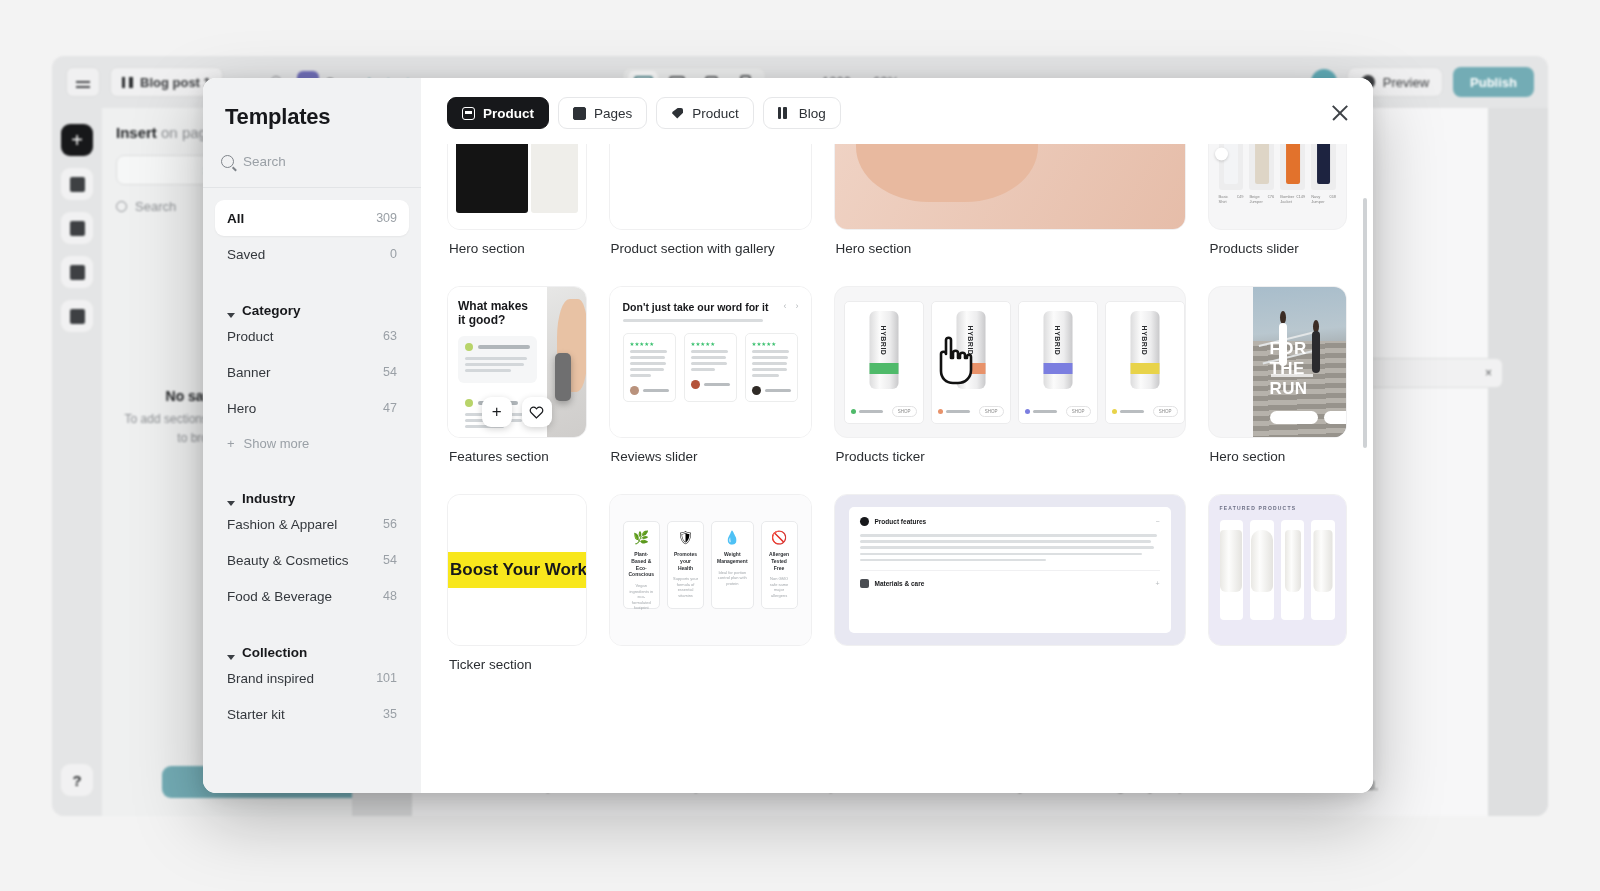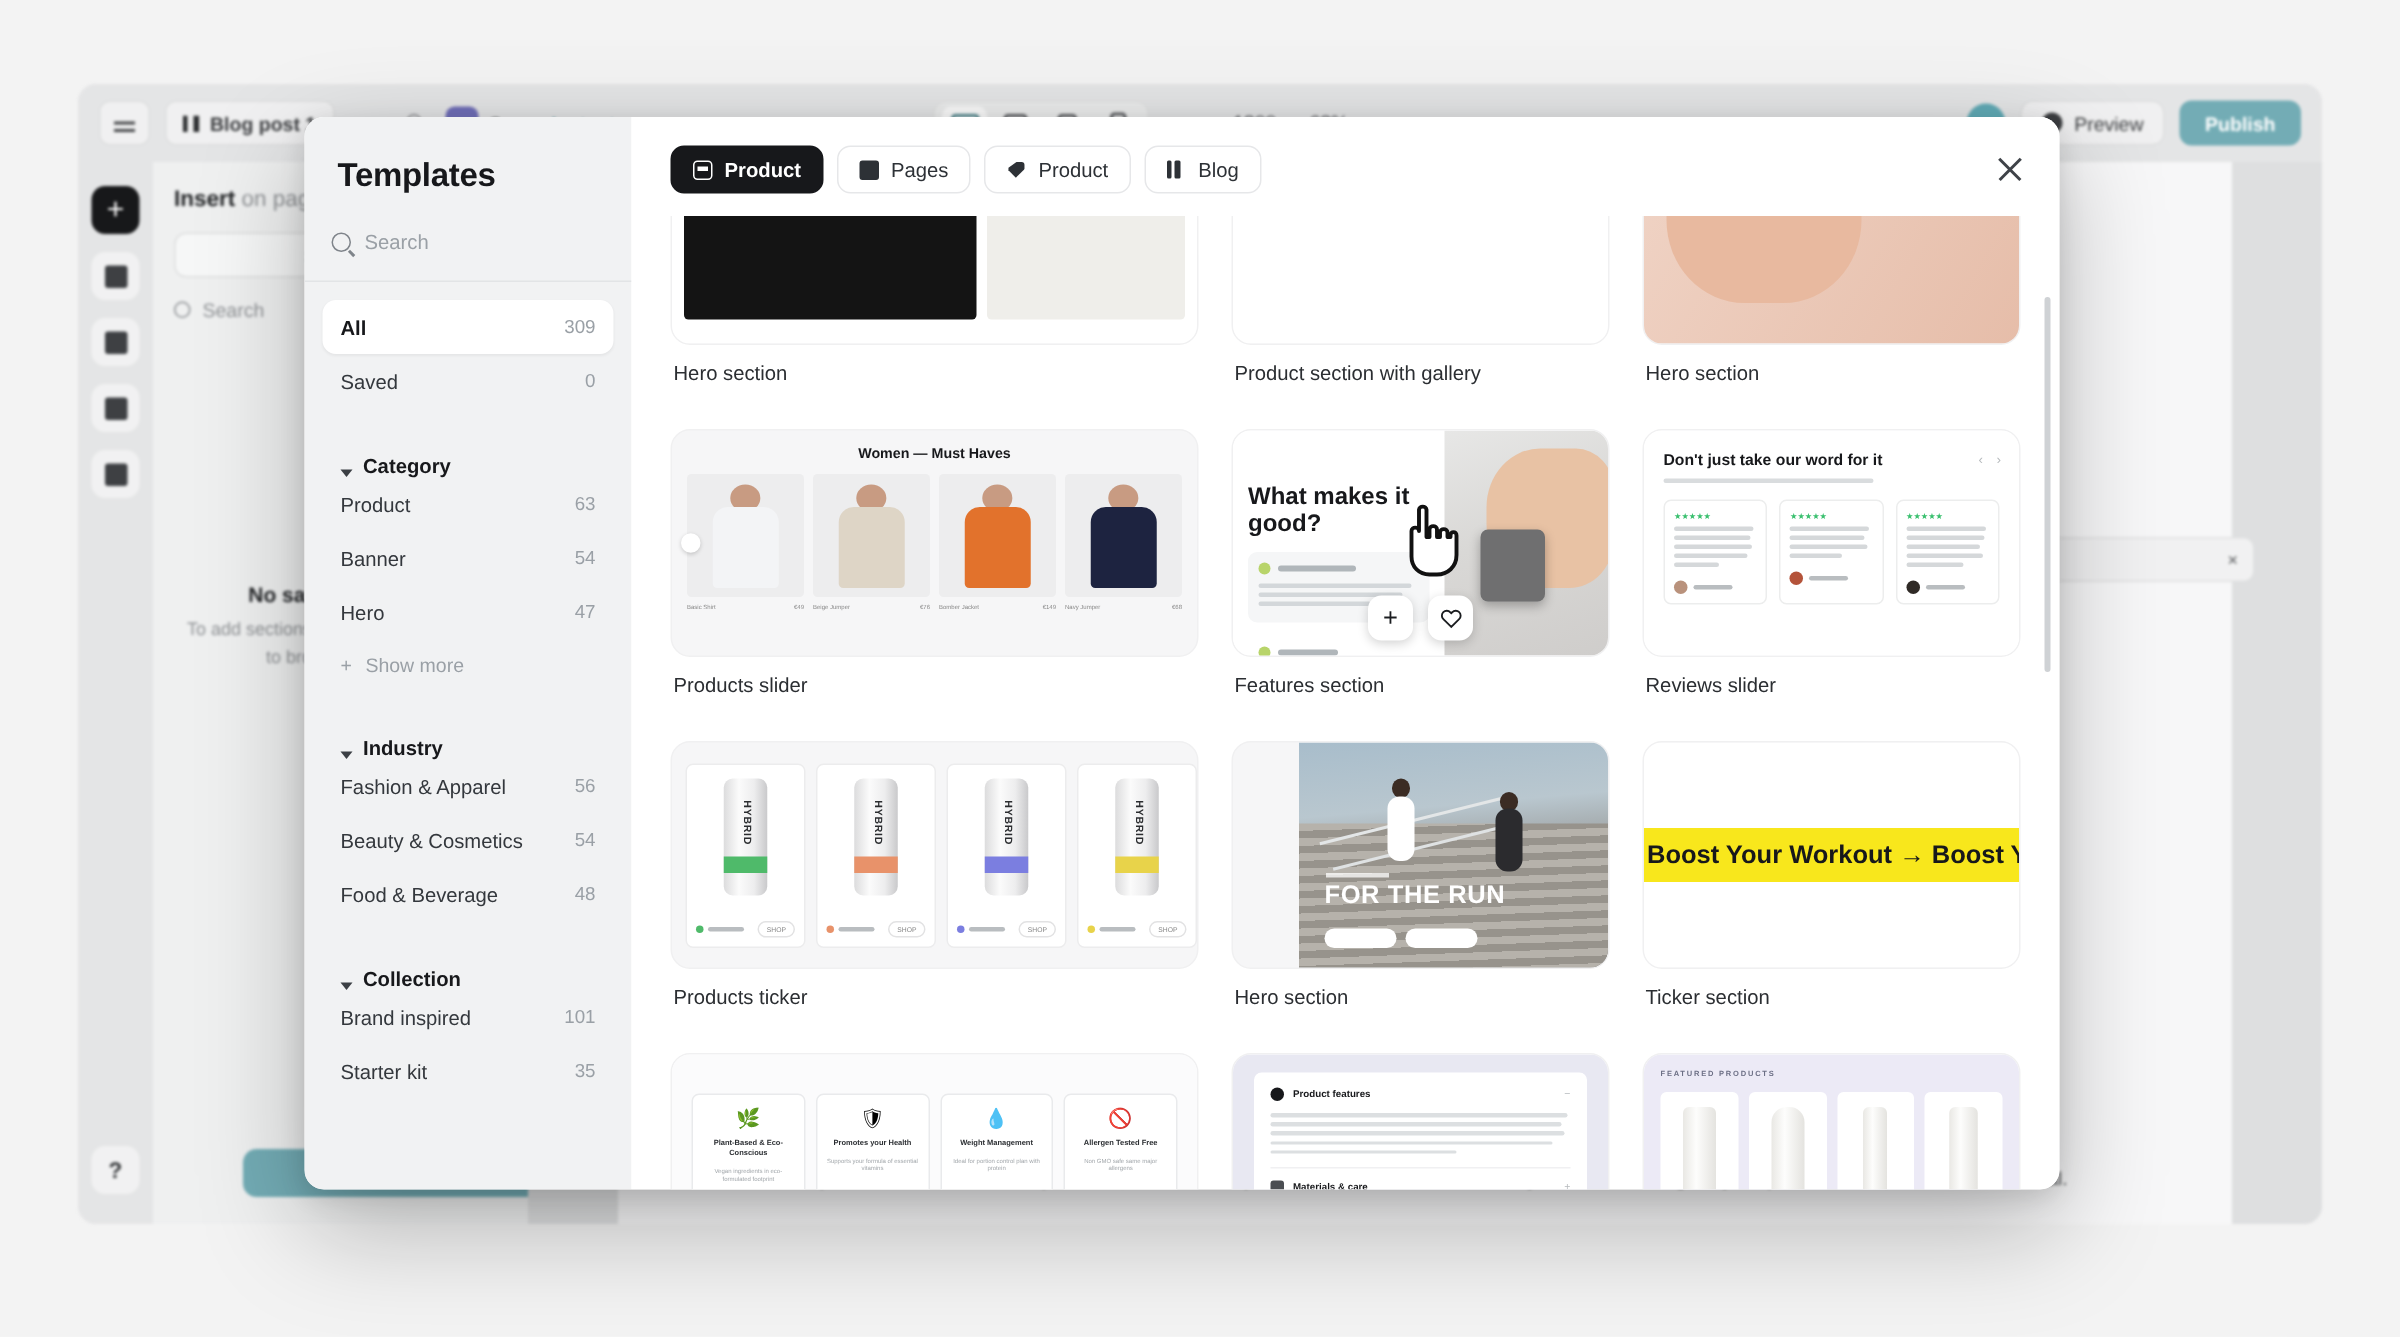--- a/index.html
+++ b/index.html
@@ -132,21 +132,21 @@
       clip-path: polygon(0 40%, 55% 0, 100% 0, 100% 45%, 45% 100%, 0 55%); border-radius:2px; }
   .ti-blog { display:flex; gap:2px; align-items:center; }
   .ti-blog i { display:block; width:3.5px;height:12px;background:currentColor;border-radius:1px; }
 
   .close-x { position:absolute; right:22px; top:24px; width:22px;height:22px; }
   .close-x::before,.close-x::after { content:""; position:absolute; left:1px; top:10px; width:20px;height:1.6px;background:#3e4247; }
   .close-x::before { transform:rotate(45deg);} .close-x::after{transform:rotate(-45deg);}
 
   .grid-wrap { position:absolute; left:0; right:0; top:66px; bottom:0; overflow:hidden; }
   .grid { position:absolute; left:26px; right:26px; top:-66px; display:grid;
-          grid-template-columns: repeat(3, 1fr); gap:14px 22px; }
+          grid-template-columns: repeat(4, 1fr); gap:14px 22px; }
   .cell { }
   .thumb { height:152px; border-radius:13px; background:#f6f6f7; overflow:hidden; position:relative;
            border:1px solid #f0f0f1; }
   .cap { font-size:13.5px; color:#2b2e32; padding:11px 2px 16px 2px; }
 
   
   .ps-title { text-align:center; font-size:9.5px; font-weight:700; color:#17181b; padding:10px 0 8px; }
   .ps-row { display:flex; gap:6px; padding:0 10px; }
   .ps-card { flex:1; }
   .ps-img { height:82px; border-radius:3px; position:relative; overflow:hidden; }
@@ -155,21 +155,21 @@
   .person::before { content:""; position:absolute; left:50%; top:8%; width:26%; height:22%; transform:translateX(-50%);
                     border-radius:50%; background:#c89b82; }
   .person::after { content:""; position:absolute; left:50%; top:27%; width:56%; height:66%; transform:translateX(-50%);
                    border-radius:10px 10px 3px 3px; background:var(--c,#e9e9ea); }
   .arrow-l { position:absolute; left:6px; top:50%; width:13px;height:13px;border-radius:50%;background:#fff;
              transform:translateY(-50%); box-shadow:0 1px 3px rgba(0,0,0,.18); }
 
   
   .fs-wrap { display:flex; height:100%; background:#fff; }
   .fs-left { flex:1.05; padding:12px 10px; }
-  .fs-h { font-size:16px; font-weight:700; color:#17181b;margin-top:24px; }
+  .fs-h { font-size:12px; font-weight:700; color:#17181b; }
   .fs-card { margin-top:9px; background:#f5f6f7; border-radius:6px; padding:7px 7px 8px; }
   .fs-card.plain { background:transparent; }
   .fs-ct { display:flex; align-items:center; gap:5px; }
   .fs-dot { width:8px;height:8px;border-radius:50%;background:#b8d46a; flex:0 0 8px; }
   .fs-ctt { height:4px; width:52px; background:#b0b6ba; border-radius:2px; }
   .fs-lines { margin-top:6px; }
   .fs-lines i { display:block; height:2.5px; background:#d3d7da; border-radius:2px; margin-bottom:3.5px; }
   .fs-right { flex:.95; background:linear-gradient(160deg,#e7e7e6 0%, #d9d8d6 45%, #cfcdcb 100%); position:relative; }
   .hand { position:absolute; right:-4%; top:8%; width:78%; height:62%; background:#e8c2a4; border-radius:42% 30% 35% 46%; }
   .soap { position:absolute; left:22%; top:44%; width:40%; height:32%; background:#6f6f70; border-radius:5px;

